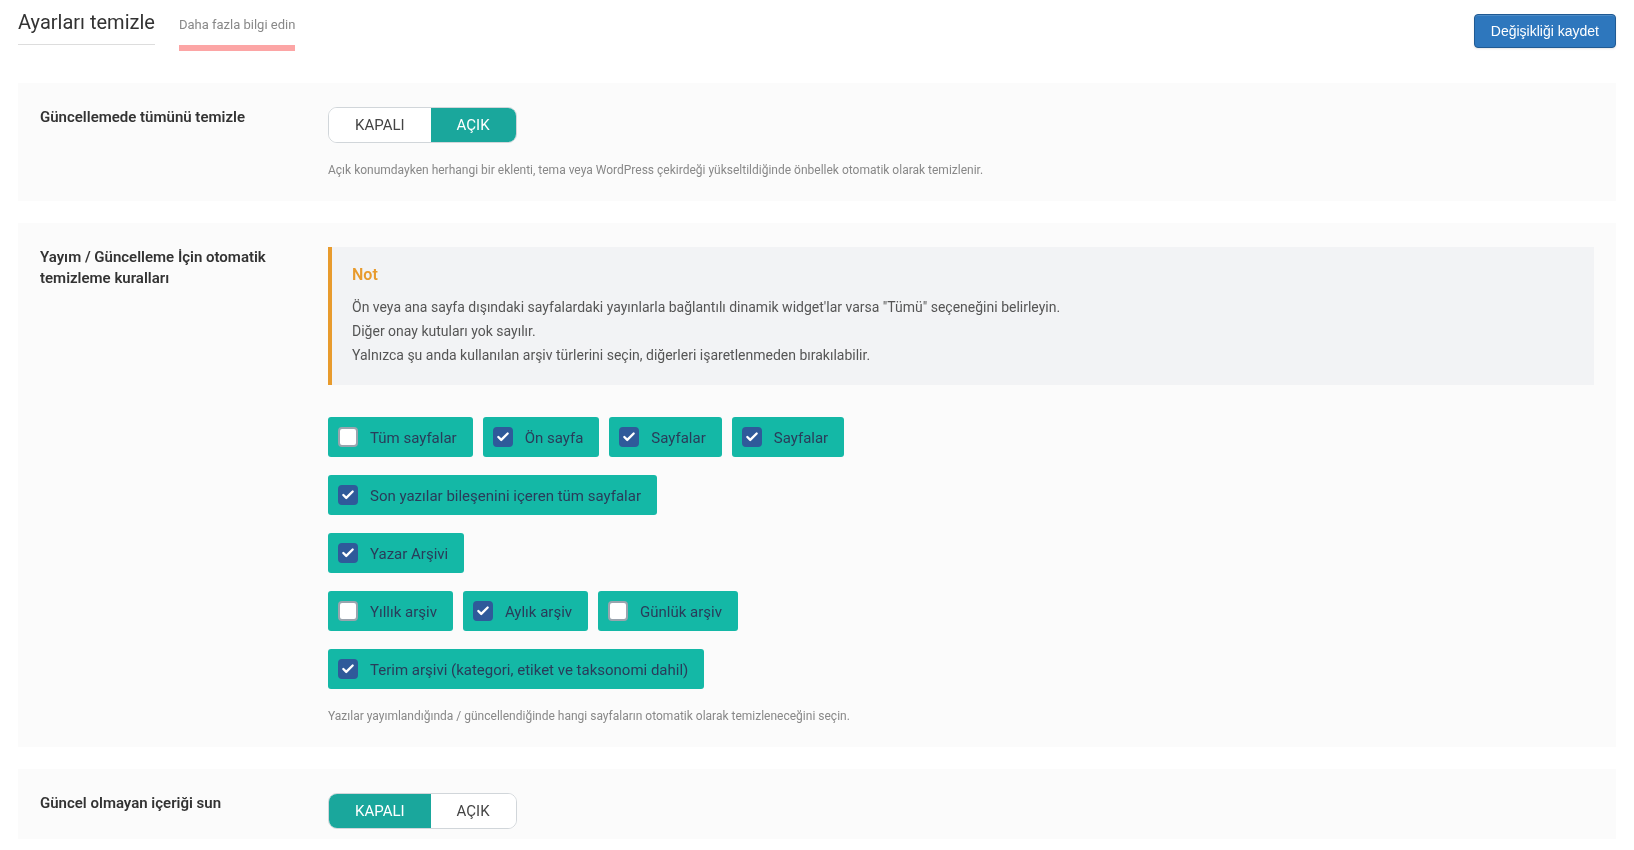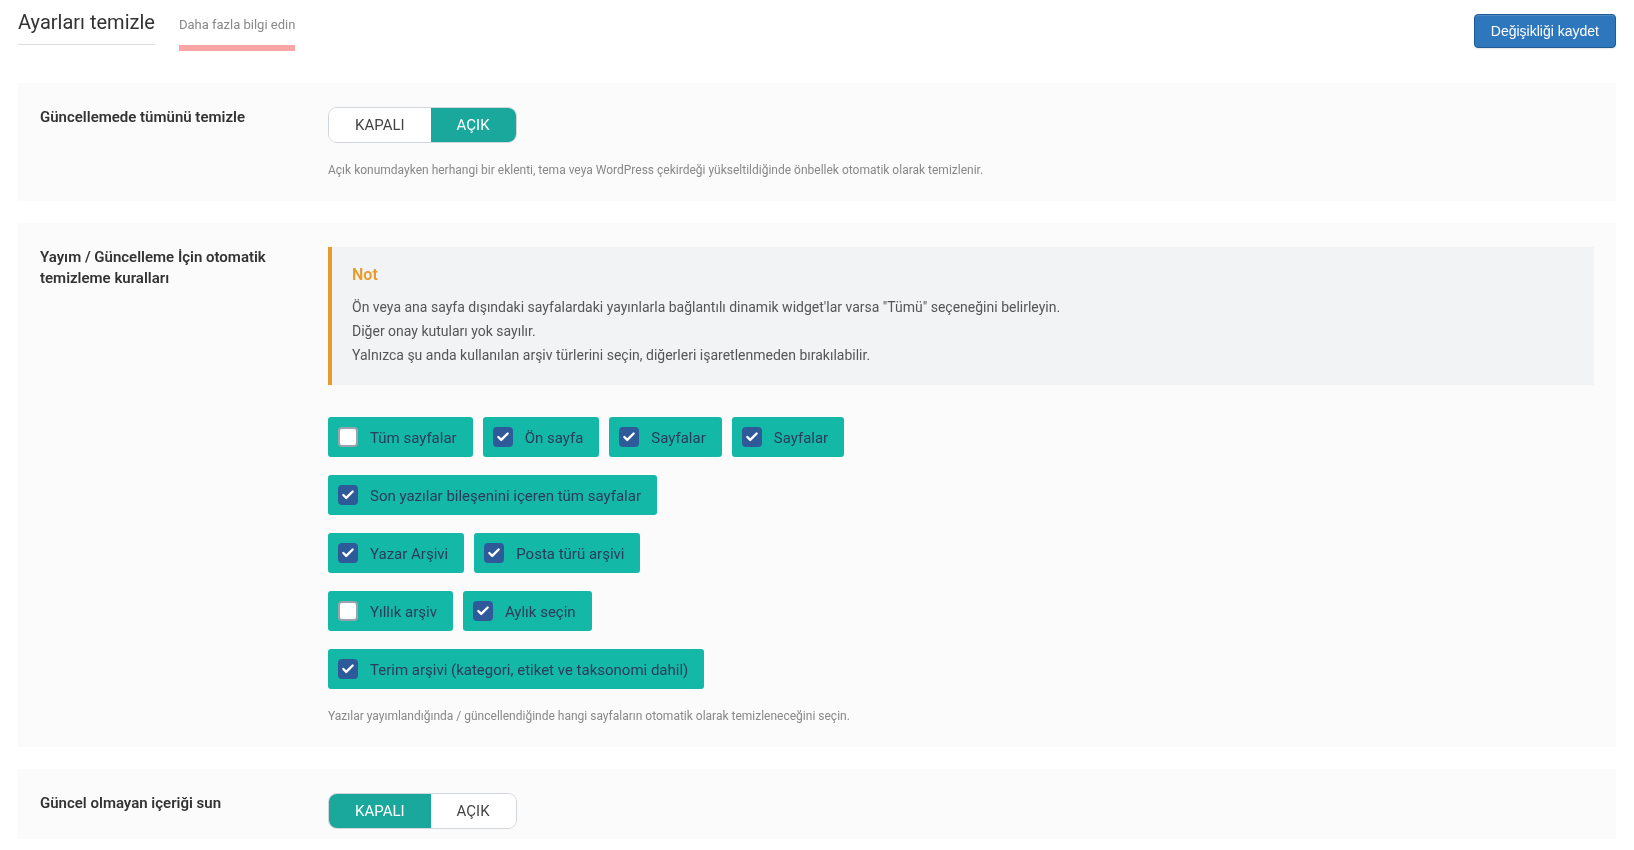--- a/index.html
+++ b/index.html
@@ -212,41 +212,37 @@
         </div>
         <div class="check-row">
           <label class="check-item">
             <span class="chkbox checked">
               <svg width="14" height="14" viewBox="0 0 24 24" fill="none" stroke="#fff" stroke-width="4" stroke-linecap="round" stroke-linejoin="round">
                 <polyline points="20 6 9 17 4 12"></polyline>
               </svg>
             </span>
             <span class="check-label">Yazar Arşivi</span>
           </label>
-          <label class="check-item">
-            <span class="chkbox checked">
-              <svg width="14" height="14" viewBox="0 0 24 24" fill="none" stroke="#fff" stroke-width="4" stroke-linecap="round" stroke-linejoin="round">
-                <polyline points="20 6 9 17 4 12"></polyline>
-              </svg>
-            </span>
-            <span class="check-label">Posta türü arşivi</span>
-          </label>
         </div>
         <div class="check-row">
           <label class="check-item">
             <span class="chkbox"></span>
             <span class="check-label">Yıllık arşiv</span>
           </label>
           <label class="check-item">
             <span class="chkbox checked">
               <svg width="14" height="14" viewBox="0 0 24 24" fill="none" stroke="#fff" stroke-width="4" stroke-linecap="round" stroke-linejoin="round">
                 <polyline points="20 6 9 17 4 12"></polyline>
               </svg>
             </span>
-            <span class="check-label">Aylık seçin</span>
+            <span class="check-label">Aylık arşiv</span>
+          </label>
+          <label class="check-item">
+            <span class="chkbox"></span>
+            <span class="check-label">Günlük arşiv</span>
           </label>
         </div>
         <div class="check-row">
           <label class="check-item">
             <span class="chkbox checked">
               <svg width="14" height="14" viewBox="0 0 24 24" fill="none" stroke="#fff" stroke-width="4" stroke-linecap="round" stroke-linejoin="round">
                 <polyline points="20 6 9 17 4 12"></polyline>
               </svg>
             </span>
             <span class="check-label">Terim arşivi (kategori, etiket ve taksonomi dahil)</span>

